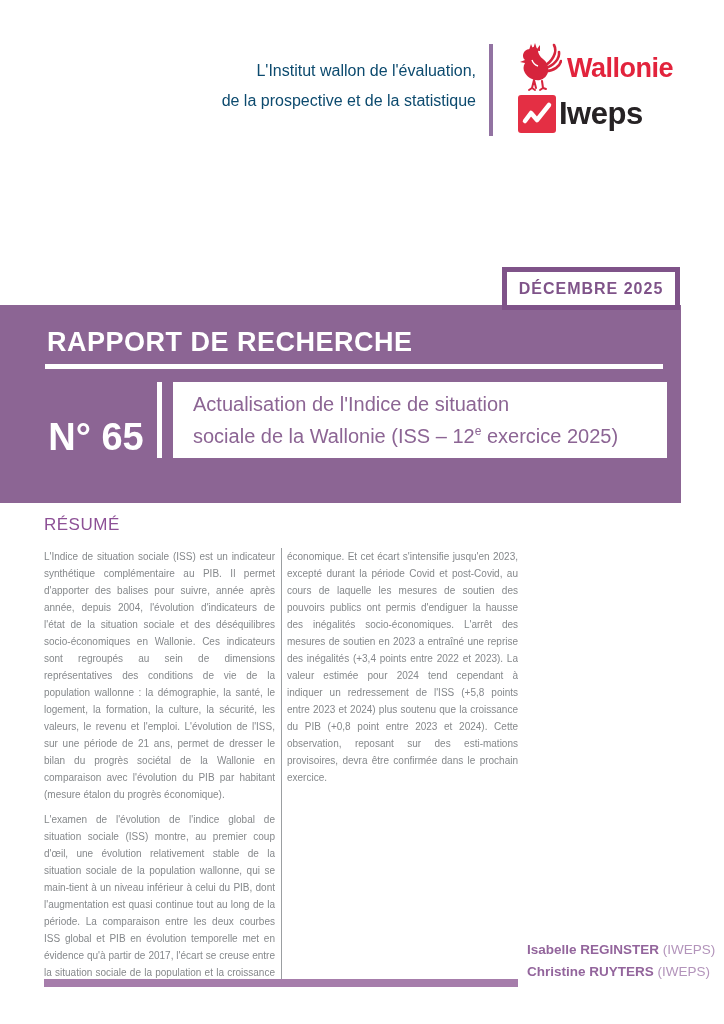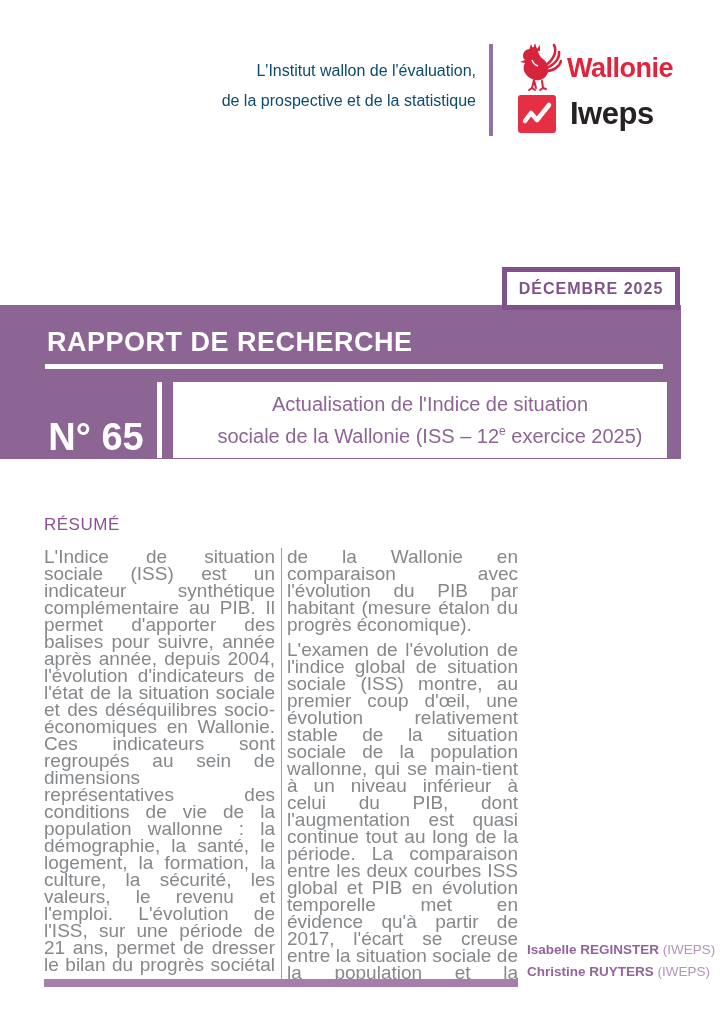--- a/index.html
+++ b/index.html
@@ -9,55 +9,55 @@
   }
   
   .institute-text{
     position:absolute;top:56px;right:248px;text-align:right;
     font-size:16px;line-height:30px;color:#0c4a6e;font-weight:400;
   }
   .header-divider{
     position:absolute;left:489px;top:44px;width:4px;height:92px;background:#9273a2;
   }
   .wallonie-row{position:absolute;left:516px;top:40px;display:flex;align-items:center;gap:5px;}
-  .iweps-row{position:absolute;left:518px;top:95px;display:flex;align-items:center;gap:14px;}
+  .iweps-row{position:absolute;left:518px;top:95px;display:flex;align-items:center;gap:3px;}
   .wallonie-wordmark{font-size:27px;font-weight:bold;color:#e2233c;letter-spacing:-0.5px;}
   .iweps-wordmark{font-size:31px;font-weight:bold;color:#262224;letter-spacing:-0.5px;}
   .iweps-square{width:38px;height:38px;border-radius:3px;background:#e42f44;display:flex;align-items:center;justify-content:center;}
   
   .date-badge{
     position:absolute;left:502px;top:267px;width:178px;height:43px;box-sizing:border-box;
     background:#fff;border:5px solid #7f5389;display:flex;align-items:center;justify-content:center;
     font-size:16px;font-weight:bold;letter-spacing:1px;color:#7f5389;z-index:2;
   }
   
-  .banner{position:absolute;left:0;top:305px;width:681px;height:154px;background:#8c6594;}
+  .banner{position:absolute;left:0;top:305px;width:681px;height:198px;background:#8c6594;}
   .report-type{
     position:absolute;left:47px;top:22px;font-size:27px;font-weight:bold;color:#ffffff;letter-spacing:0.5px;
   }
   .banner-rule{position:absolute;left:45px;top:59px;width:618px;height:5px;background:#ffffff;}
   .issue-number{
     position:absolute;left:40px;top:94px;width:112px;height:76px;display:flex;align-items:center;justify-content:center;
     font-size:38px;font-weight:bold;color:#ffffff;white-space:nowrap;
   }
   .title-sep{position:absolute;left:157px;top:77px;width:5px;height:76px;background:#ffffff;}
   .title-box{
     position:absolute;left:173px;top:77px;width:494px;height:76px;background:#ffffff;
-    display:flex;flex-direction:column;justify-content:center;box-sizing:border-box;padding-left:20px;text-align:center;
+    display:flex;flex-direction:column;justify-content:center;box-sizing:border-box;padding-left:20px;
   }
   .title-line{font-size:20px;line-height:27px;color:#8c6594;}
   .title-line sup{font-size:12px;}
   
   .resume-heading{
     position:absolute;left:44px;top:515px;font-size:17px;font-weight:normal;color:#8d5096;letter-spacing:0.5px;
   }
   .resume-body{
     position:absolute;left:44px;top:548px;width:474px;height:434px;box-sizing:border-box;
     column-count:2;column-gap:12px;column-rule:1.5px solid #9b9ea1;column-fill:auto;
-    font-size:19px;line-height:17px;text-align:justify;color:#85888b;overflow:hidden;
+    font-size:10px;line-height:17px;text-align:justify;color:#85888b;overflow:hidden;
   }
   .resume-body p{margin:0 0 8px 0;}
   
   .authors{position:absolute;left:527px;top:939px;font-size:13.5px;line-height:22px;white-space:nowrap;}
   .author-name{font-weight:bold;color:#93659c;}
   .author-aff{font-weight:normal;color:#b394bb;}
   
   .footer-bar{position:absolute;left:44px;top:979px;width:474px;height:8px;background:#a67dab;}
 </style>
 </head>

